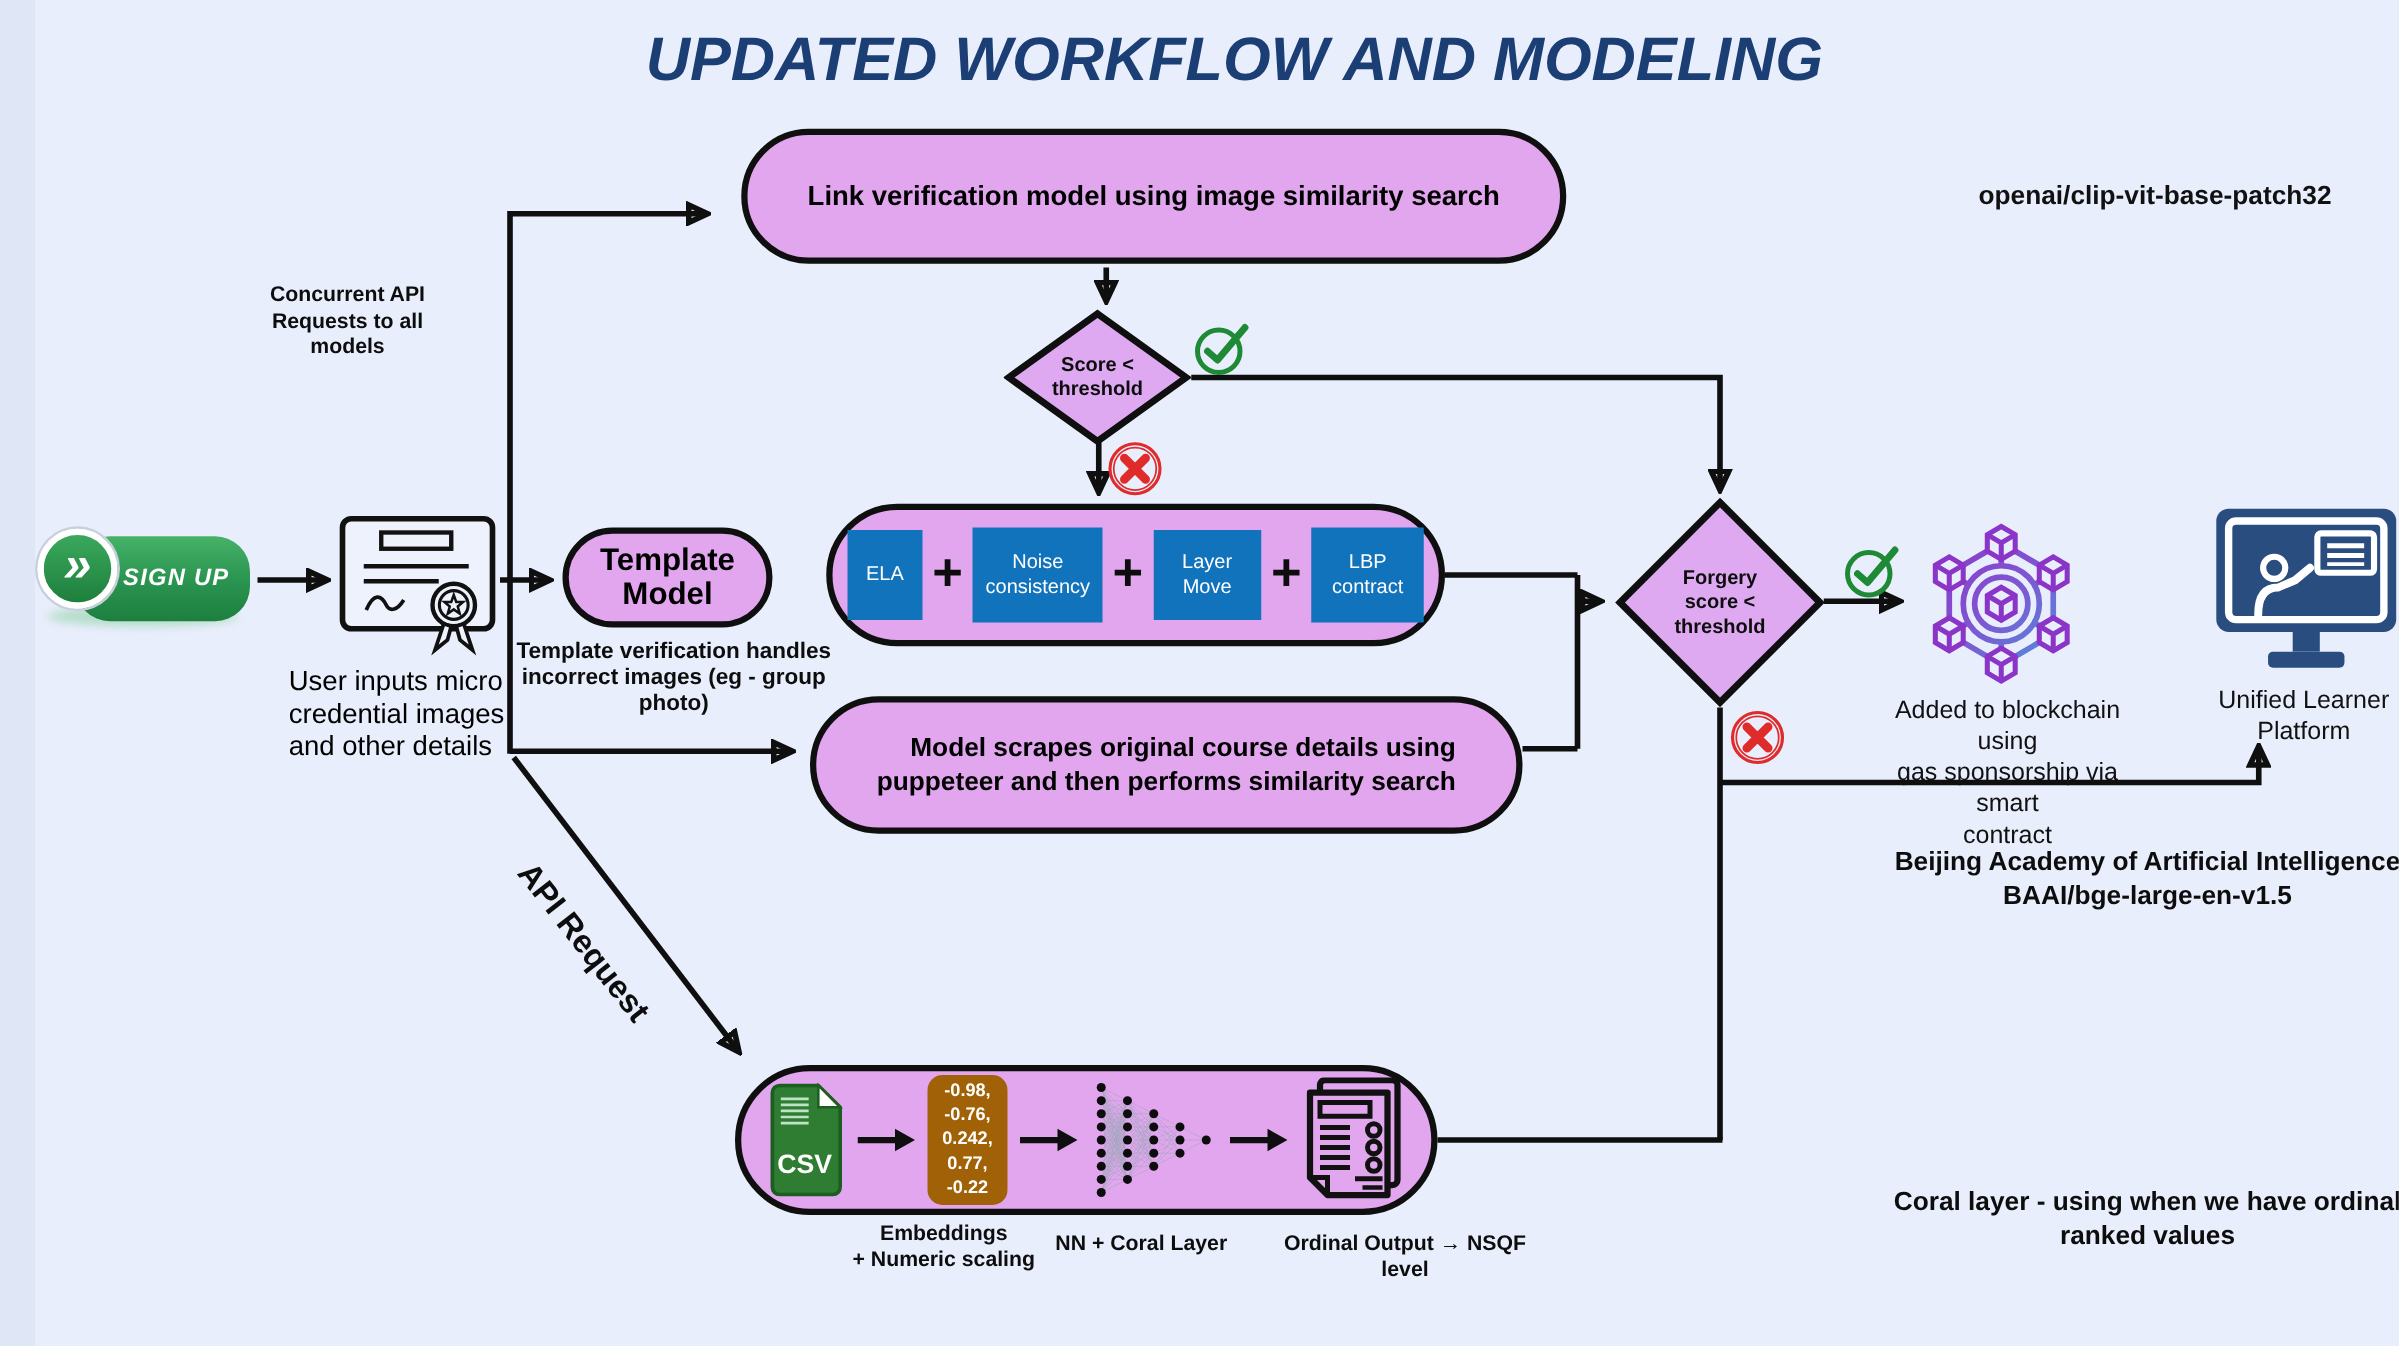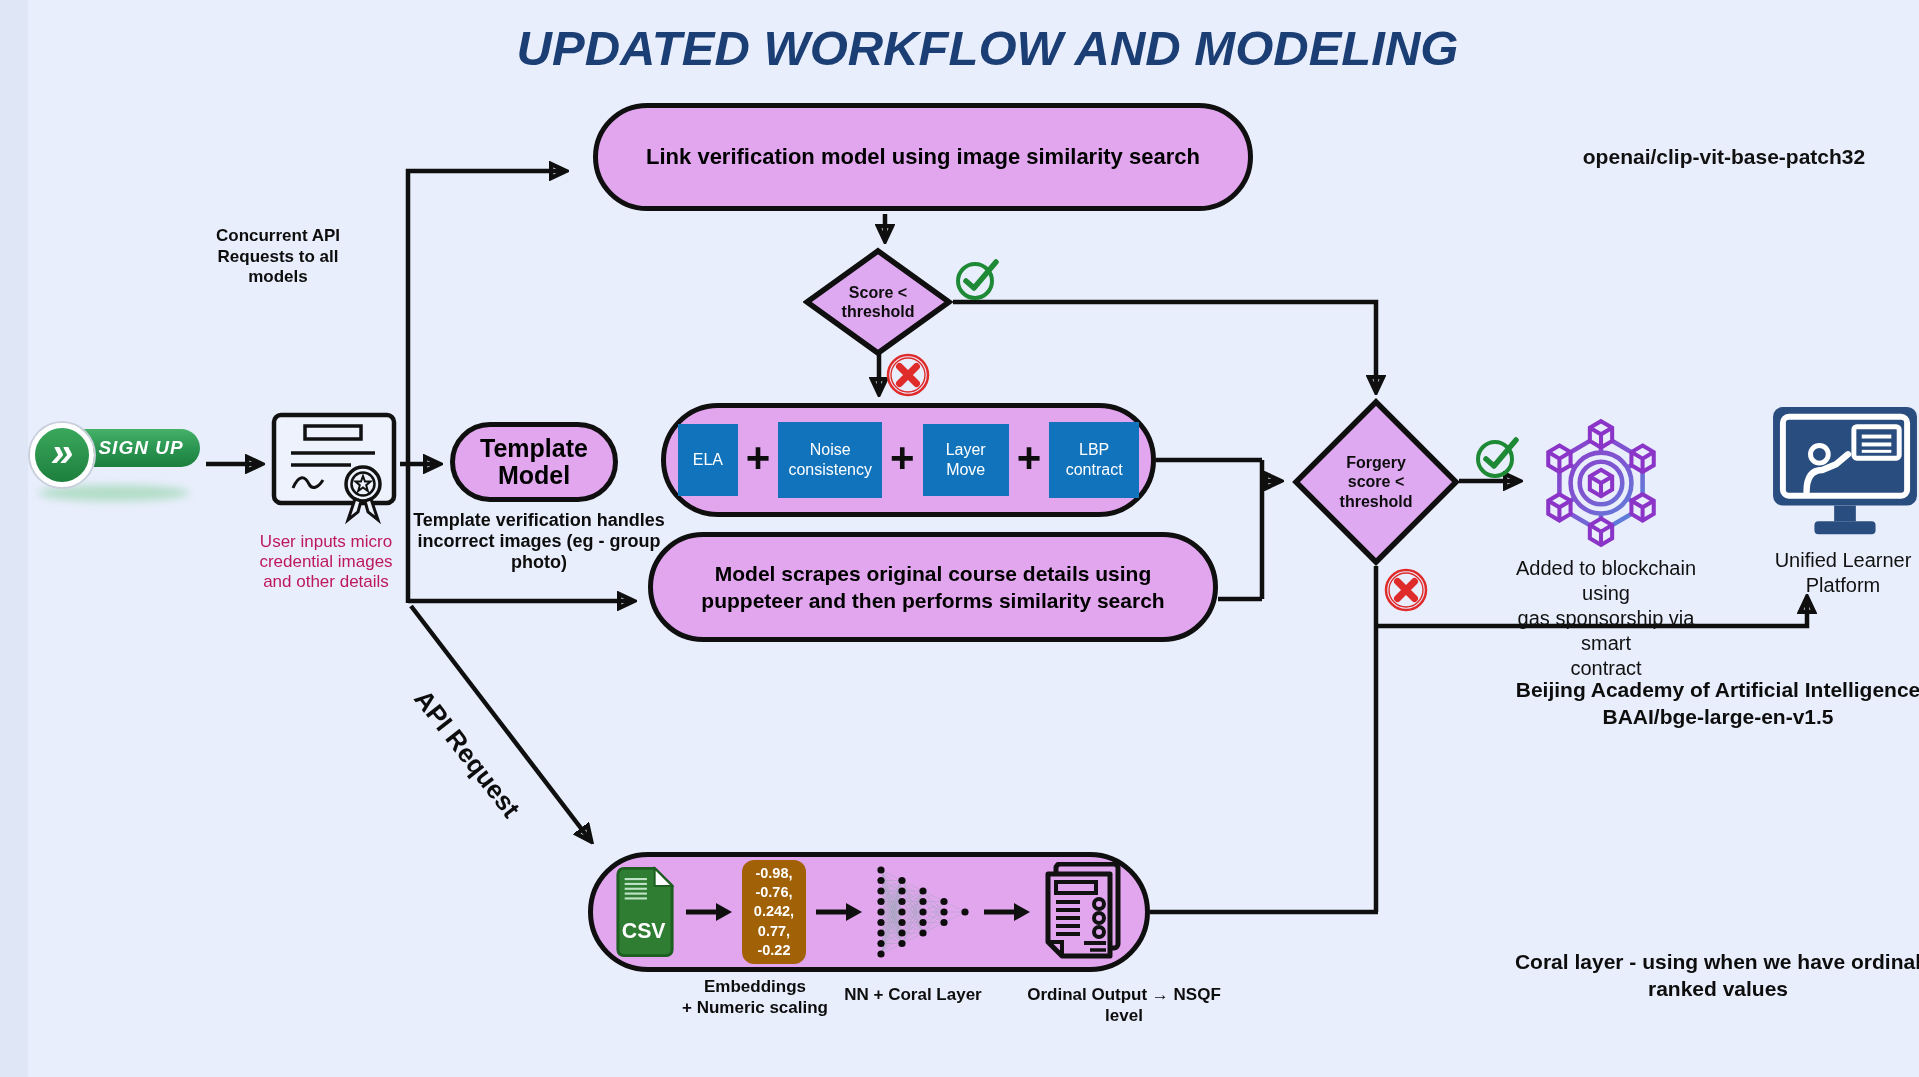--- a/index.html
+++ b/index.html
@@ -10,43 +10,43 @@
   .node,.note{position:absolute;z-index:2;}
   .pre{white-space:pre-line;}
   .pill{background:#e2a6ef;border:5px solid #0f0f0f;display:flex;align-items:center;justify-content:center;text-align:center;box-sizing:border-box;}
   .title{position:absolute;left:0;right:0;top:20px;text-align:center;z-index:2;
          font-size:49px;font-weight:bold;font-style:italic;color:#1b3e74;letter-spacing:0px;}
   .link-box{left:565px;top:103px;width:660px;height:108px;border-radius:55px;font-size:22px;font-weight:bold;white-space:nowrap;}
   .clip-note{left:1528px;top:145px;width:336px;text-align:center;font-size:21px;font-weight:bold;color:#111;}
   .concurrent{left:126px;top:226px;width:248px;text-align:center;font-size:17px;font-weight:bold;color:#0d0d0d;line-height:1.22;}
   .signup{left:2px;top:415px;width:178px;height:96px;}
   .signup-glow{position:absolute;left:8px;top:70px;width:152px;height:16px;background:#8ed2a4;opacity:.6;border-radius:50%;filter:blur(4px);}
-  .signup-pill{position:absolute;left:30px;top:14px;width:140px;height:38px;border-radius:28px;
+  .signup-pill{position:absolute;left:30px;top:14px;width:140px;height:68px;border-radius:28px;
     background:linear-gradient(180deg,#46b267 0%,#2b9552 50%,#1d7f3d 100%);
     display:flex;align-items:center;justify-content:center;padding-left:22px;box-sizing:border-box;
     color:#fff;font-size:19px;font-weight:bold;font-style:italic;letter-spacing:1px;}
   .signup-badge{position:absolute;left:0px;top:8px;width:64px;height:64px;border-radius:50%;
     background:linear-gradient(180deg,#3aa85c,#1d7f3d);border:5px solid #fff;box-sizing:border-box;
     box-shadow:0 0 0 2px #c9cfdc;display:flex;align-items:center;justify-content:center;
     color:#fff;font-size:40px;font-weight:bold;font-style:italic;line-height:1;padding-bottom:6px;box-sizing:border-box;}
   .cert-icon{left:243px;top:412px;width:130px;height:116px;}
-  .user-caption{left:203px;top:532px;width:190px;text-align:center;font-size:17px;color:#be185d;line-height:1.18;}
+  .user-caption{left:203px;top:532px;width:190px;font-size:22px;color:#000000;line-height:1.18;}
   .template-box{left:422px;top:422px;width:168px;height:80px;border-radius:40px;font-size:25px;font-weight:bold;line-height:1.1;}
   .template-note{left:383px;top:510px;width:256px;text-align:center;font-size:18px;font-weight:bold;color:#0d0d0d;line-height:1.18;}
   .forensics{left:633px;top:403px;width:495px;height:114px;border-radius:57px;gap:8px;padding:0 12px;}
   .fbox{background:#1173bc;color:#fff;display:flex;align-items:center;justify-content:center;text-align:center;font-size:16px;line-height:1.25;}
   .f-ela{width:68px;height:72px;}
   .f-noise{width:118px;height:76px;}
   .f-copy{width:98px;height:72px;}
   .f-lbp{width:102px;height:76px;}
   .plus{font-size:42px;font-weight:bold;color:#0d0d0d;line-height:1;margin-top:-4px;}
   .diamond-shape{position:absolute;z-index:2;}
   .diamond-label{position:absolute;z-index:3;display:flex;align-items:center;justify-content:center;
     text-align:center;font-weight:bold;font-size:16px;color:#0d0d0d;line-height:1.2;}
-  .scraper-box{left:620px;top:532px;width:570px;height:110px;border-radius:55px;font-size:21px;font-weight:bold;line-height:1.3;}
+  .scraper-box{left:620px;top:557px;width:570px;height:110px;border-radius:55px;font-size:21px;font-weight:bold;line-height:1.3;text-align:right;}
   .check{width:48px;height:48px;}
   .cross{width:48px;height:48px;}
   .blockchain-icon{left:1502px;top:410px;width:142px;height:142px;}
   .blockchain-caption{left:1468px;top:556px;width:220px;text-align:center;font-size:20px;color:#111;line-height:1.25;}
   .monitor-icon{left:1742px;top:405px;width:150px;height:138px;}
   .platform-caption{left:1737px;top:548px;width:156px;text-align:center;font-size:20px;color:#111;line-height:1.25;}
   .baai-note{left:1460px;top:676px;width:460px;text-align:center;font-size:21px;font-weight:bold;color:#0d0d0d;line-height:1.3;}
   .coral-note{left:1460px;top:948px;width:460px;text-align:center;font-size:21px;font-weight:bold;color:#0d0d0d;line-height:1.3;}
   .api-label{left:404px;top:684px;font-size:26px;font-weight:bold;color:#0d0d0d;transform:rotate(52deg);transform-origin:0 0;white-space:nowrap;}
   .coral-box{left:560px;top:852px;width:562px;height:120px;border-radius:60px;gap:10px;padding:0 16px;}

